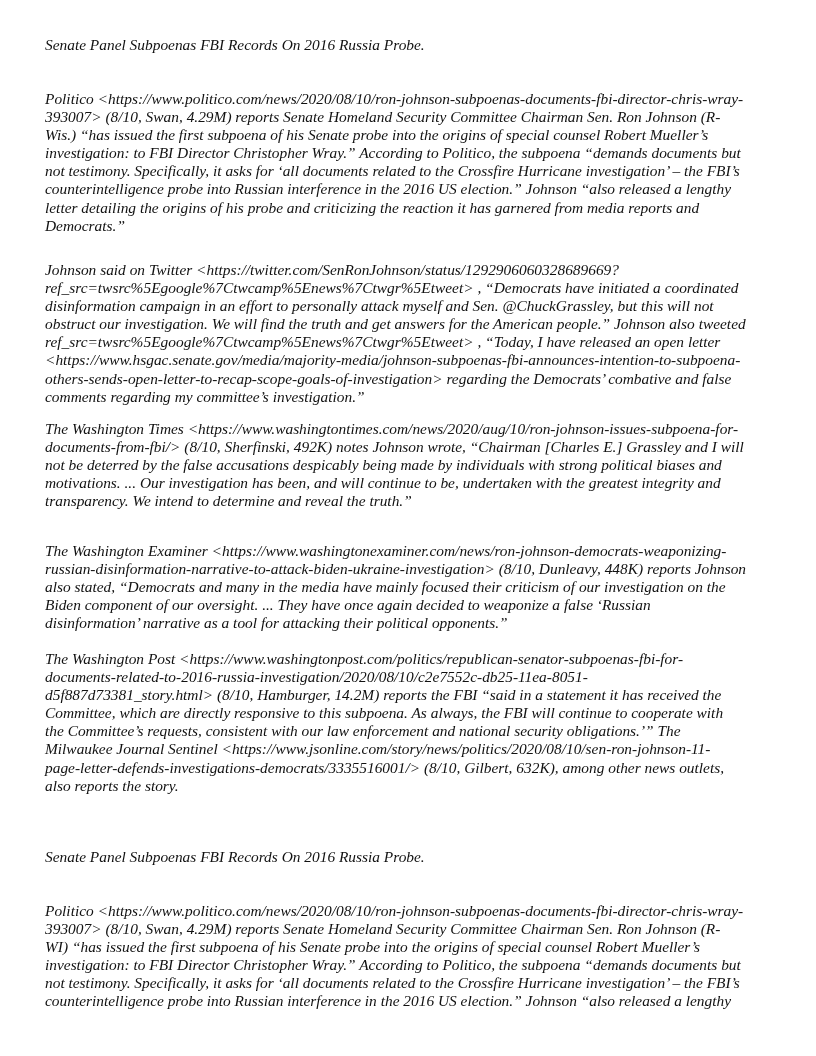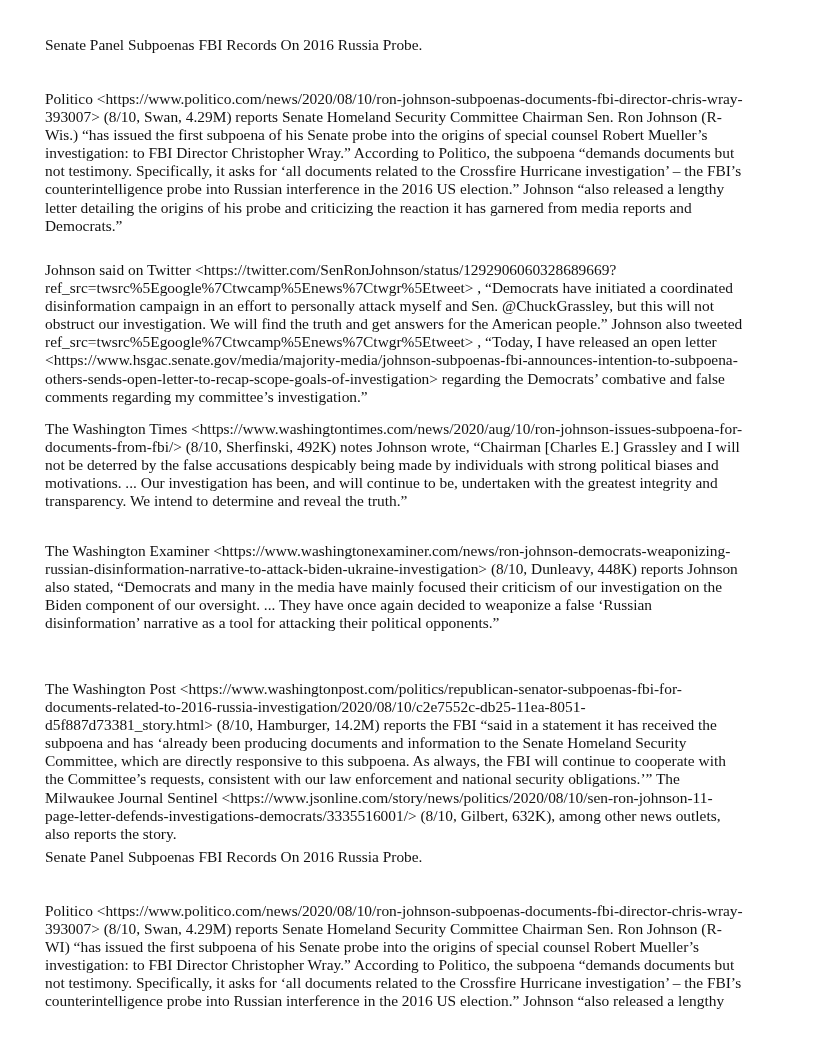--- a/index.html
+++ b/index.html
@@ -1,19 +1,19 @@
 <!DOCTYPE html>
 <html><head>
 <meta charset="utf-8">
 <style>
   html, body { margin: 0; padding: 0; background: #ffffff; }
   body { width: 816px; height: 1056px; overflow: hidden; position: relative;
          font-family: "Liberation Serif", "DejaVu Serif", serif; font-size: 15.4px; color: #111111; }
   .page { position: absolute; left: 45px; top: 36px; width: 740px; }
-  .block { position: absolute; left: 0; width: 740px; }
+  .block { position: absolute; left: 0; width: 740px; font-style: italic; }
   .line { height: 18.1px; line-height: 18.1px; white-space: nowrap; }
 </style>
 </head>
 <body>
 
 <div class="page">
 
   <div class="block" style="top:0px;">
     <div class="line">Senate Panel Subpoenas FBI Records On 2016 Russia Probe.</div>
   </div>
@@ -49,25 +49,24 @@
   </div>
 
   <div class="block" style="top:506px;">
     <div class="line">The Washington Examiner &lt;https://www.washingtonexaminer.com/news/ron-johnson-democrats-weaponizing-</div>
     <div class="line">russian-disinformation-narrative-to-attack-biden-ukraine-investigation&gt; (8/10, Dunleavy, 448K) reports Johnson</div>
     <div class="line">also stated, “Democrats and many in the media have mainly focused their criticism of our investigation on the</div>
     <div class="line">Biden component of our oversight. ... They have once again decided to weaponize a false ‘Russian</div>
     <div class="line">disinformation’ narrative as a tool for attacking their political opponents.”</div>
   </div>
 
-  <div class="block" style="top:644px;">
+  <div class="block" style="top:614px;">
     <div class="line">The Washington Post &lt;https://www.washingtonpost.com/politics/republican-senator-subpoenas-fbi-for-</div>
     <div class="line">documents-related-to-2016-russia-investigation/2020/08/10/c2e7552c-db25-11ea-8051-</div>
     <div class="line">d5f887d73381_story.html&gt; (8/10, Hamburger, 14.2M) reports the FBI “said in a statement it has received the</div>
-    <div class="line">subpoena and has ‘already been producing documents and information to the Senate Homeland Security</div>
     <div class="line">Committee, which are directly responsive to this subpoena. As always, the FBI will continue to cooperate with</div>
     <div class="line">the Committee’s requests, consistent with our law enforcement and national security obligations.’” The</div>
     <div class="line">Milwaukee Journal Sentinel &lt;https://www.jsonline.com/story/news/politics/2020/08/10/sen-ron-johnson-11-</div>
     <div class="line">page-letter-defends-investigations-democrats/3335516001/&gt; (8/10, Gilbert, 632K), among other news outlets,</div>
     <div class="line">also reports the story.</div>
   </div>
 
   <div class="block" style="top:812px;">
     <div class="line">Senate Panel Subpoenas FBI Records On 2016 Russia Probe.</div>
   </div>

